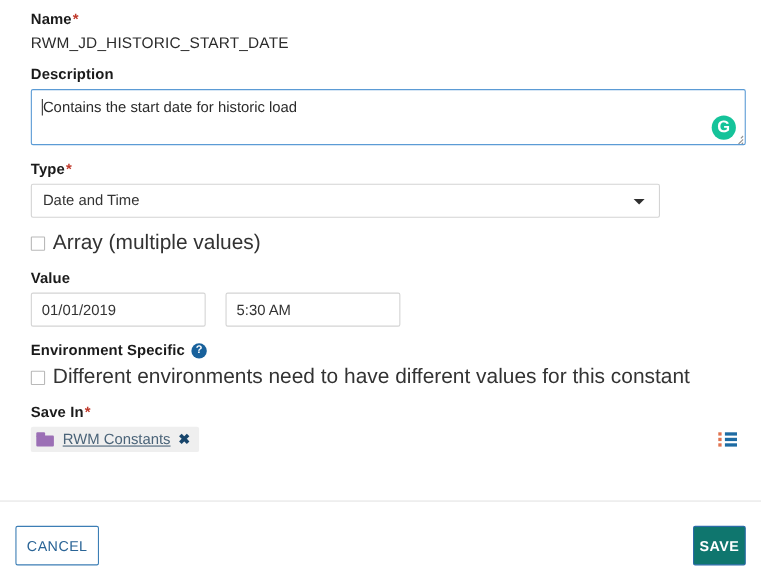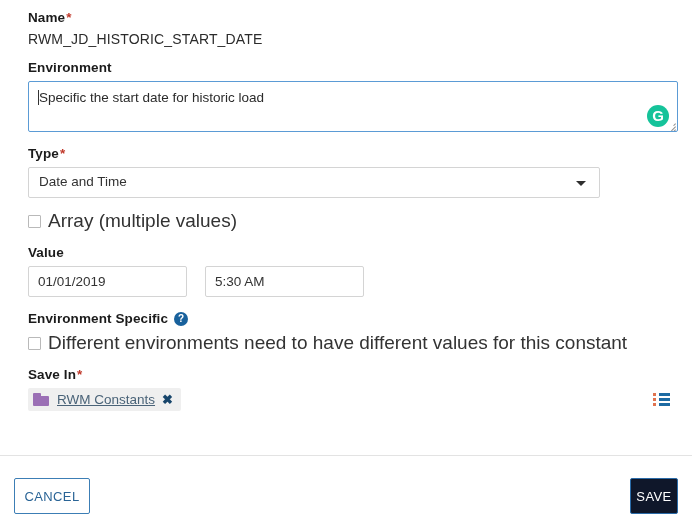--- a/index.html
+++ b/index.html
@@ -293,41 +293,41 @@
     align-items: center;
     justify-content: center;
   }
   .btn-cancel {
     background: #ffffff;
     border: 1px solid #3c7eb5;
     color: #2a6496;
     width: 76px;
   }
   .btn-save {
-    background: #0f172a;
+    background: #0f766e;
     border: 1px solid #2a6ba8;
     color: #ffffff;
     width: 48px;
-    font-weight: normal;
+    font-weight: bold;
   }
 </style>
 </head>
 <body>
 
 <div class="form-area">
 
   <div class="group">
     <span class="field-label"><span>Name</span><span class="req">*</span></span>
     <div class="static-value">RWM_JD_HISTORIC_START_DATE</div>
   </div>
 
   <div class="group">
-    <span class="field-label">Environment</span>
+    <span class="field-label">Description</span>
     <div class="desc-wrap">
-      <div class="desc-box"><span class="caret"></span><span>Specific the start date for historic load</span></div>
+      <div class="desc-box"><span class="caret"></span><span>Contains the start date for historic load</span></div>
       <div class="grammarly">G</div>
       <div class="resize-grip">
         <span class="rg1"></span>
           <span class="rg2"></span>
           <span class="rg3"></span>
       </div>
     </div>
   </div>
 
   <div class="group">

